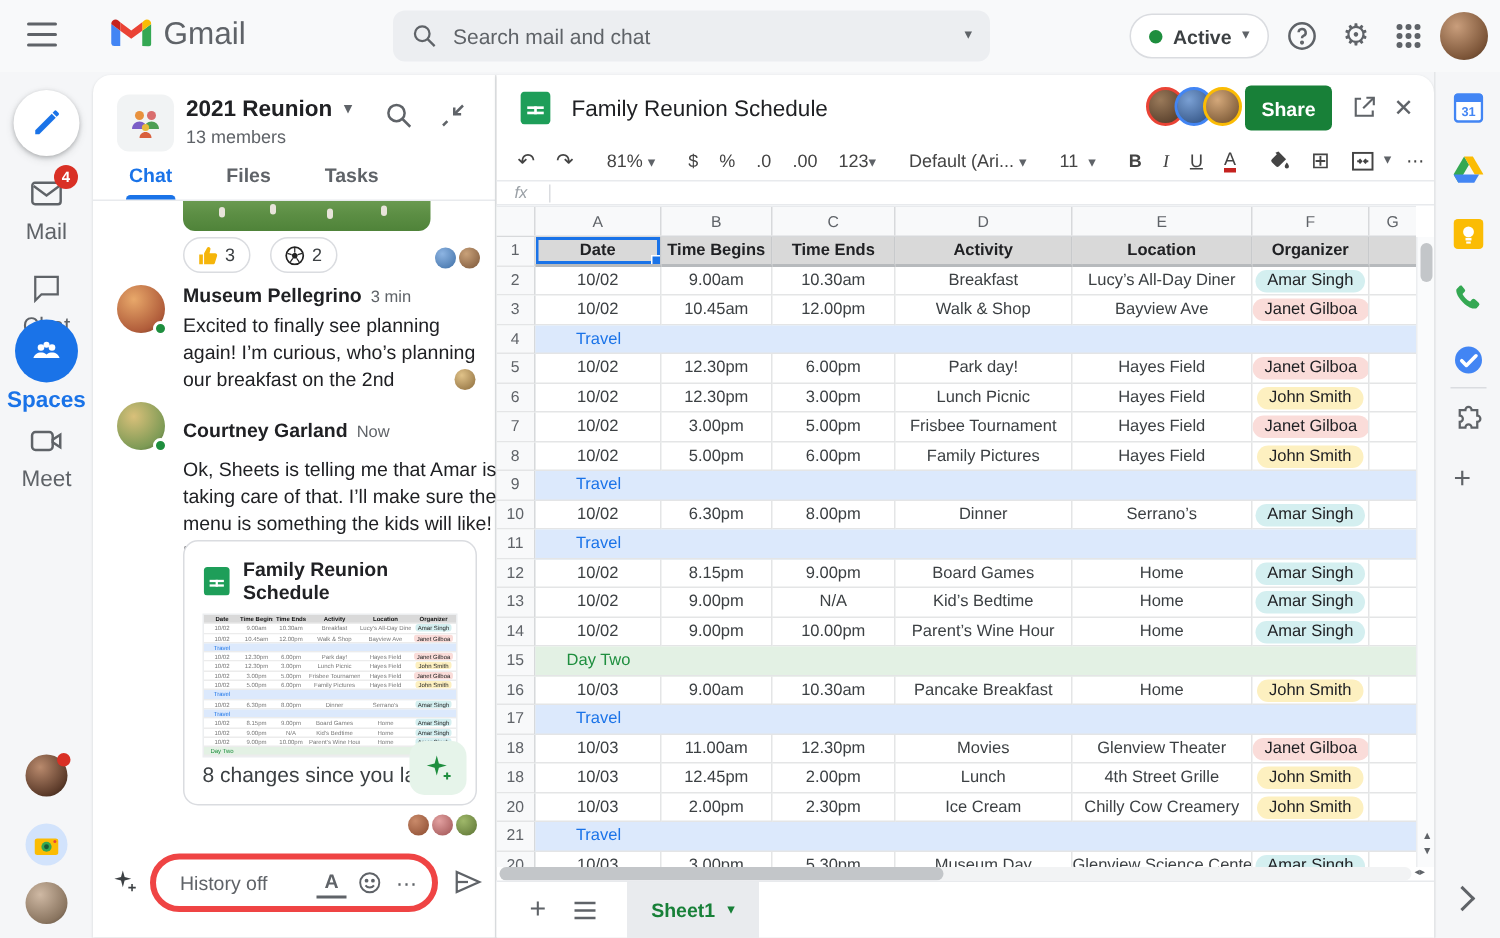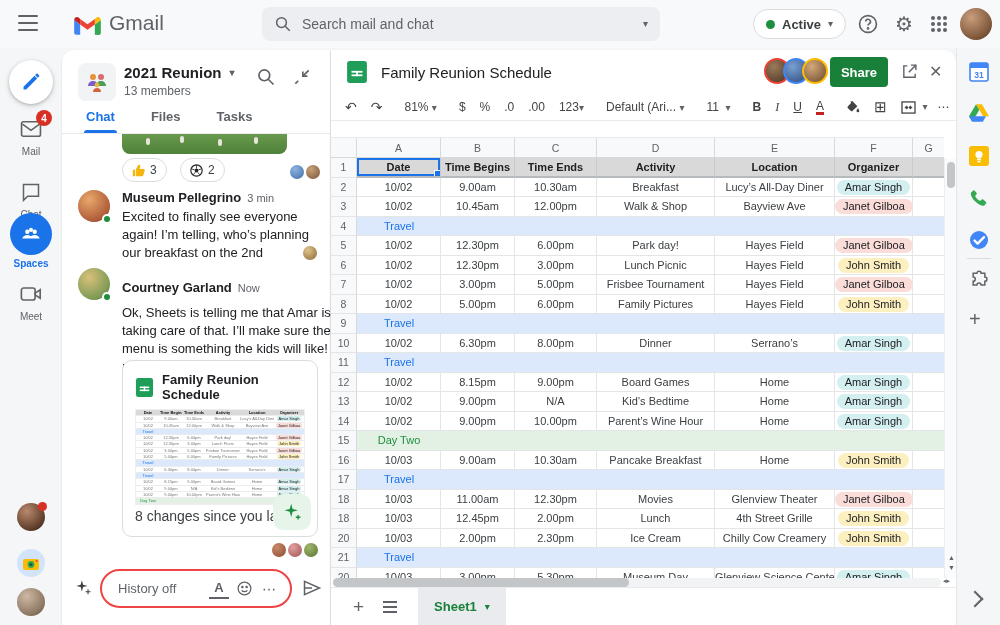--- a/index.html
+++ b/index.html
@@ -4,21 +4,21 @@
 <style>
   * { margin:0; padding:0; box-sizing:border-box; }
   html,body { width:1000px; height:625px; overflow:hidden; font-family:"Liberation Sans", sans-serif; background:#f5f6f8; color:#202124; }
   .abs { position:absolute; }
   svg { display:block; }
 
   
   #topbar { position:absolute; left:0; top:0; width:1000px; height:48px; background:#f8f9fa; }
   #hamburger { position:absolute; left:18px; top:15px; width:20px; height:16px; cursor:pointer; }
   #hamburger span { display:block; height:2px; background:#5f6368; margin-bottom:5px; border-radius:1px; }
-  #gmail-logo { position:absolute; left:74px; top:11px; display:flex; align-items:flex-end; gap:8px; }
+  #gmail-logo { position:absolute; left:74px; top:11px; display:flex; align-items:flex-start; gap:8px; }
   #gmail-logo .wordmark { font-size:21px; color:#5f6368; letter-spacing:0; }
   #searchbox { position:absolute; left:262px; top:7px; width:398px; height:34px; background:#eceef1; border-radius:8px; display:flex; align-items:center; padding:0 12px; }
   #searchbox input { border:0; outline:0; background:transparent; font-size:14px; color:#3c4043; flex:1; margin-left:10px; font-family:inherit; }
   #searchbox input::placeholder { color:#5f6368; }
   .caret { color:#5f6368; font-size:10px; line-height:1; }
   #status-chip { position:absolute; left:753px; top:9px; height:30px; border:1px solid #dadce0; background:#fff; border-radius:15px; display:flex; align-items:center; gap:7px; padding:0 12px; cursor:pointer; }
   #status-chip .dot { width:9px; height:9px; border-radius:50%; background:#1e8e3e; }
   #status-chip .lbl { font-size:13px; color:#3c4043; font-weight:700; }
   .tb-icon { position:absolute; top:13px; width:22px; height:22px; color:#5f6368; cursor:pointer; }
   #help-icon { left:857px; }
@@ -26,21 +26,21 @@
   #apps-grid { left:931px; top:16px; width:16px; height:16px; display:grid; grid-template-columns:repeat(3,4px); grid-template-rows:repeat(3,4px); gap:2px; }
   #apps-grid i { background:#5f6368; border-radius:50%; width:4px; height:4px; }
   .avatar { border-radius:50%; background:radial-gradient(circle at 35% 30%, #c99e7c, #7c5538 70%, #4a3220); }
   #top-avatar { position:absolute; left:960px; top:8px; width:32px; height:32px; cursor:pointer; }
 
   
   #leftrail { position:absolute; left:0; top:48px; width:62px; height:577px; }
   #compose-btn { position:absolute; left:9px; top:12px; width:44px; height:44px; border-radius:50%; background:#fff; box-shadow:0 1px 3px rgba(60,64,67,.3), 0 2px 6px rgba(60,64,67,.15); display:flex; align-items:center; justify-content:center; cursor:pointer; }
   .rail-item { position:absolute; left:0; width:62px; text-align:center; cursor:pointer; }
   .rail-item .ric { width:26px; height:26px; margin:0 auto; display:flex; align-items:center; justify-content:center; position:relative; }
-  .rail-item .rlbl { font-size:10px; color:#5f6368; margin-top:4px; }
+  .rail-item .rlbl { font-size:15px; color:#5f6368; margin-top:4px; }
   .rail-item.active .circ { width:42px; height:42px; background:#1a73e8; border-radius:50%; display:flex; align-items:center; justify-content:center; margin:0 auto; }
   .rail-item.active .rlbl { color:#1a73e8; font-weight:700; margin-top:3px; }
   .badge { position:absolute; top:-6px; right:-8px; min-width:16px; height:16px; background:#d93025; color:#fff; font-size:10px; font-weight:700; border-radius:8px; display:flex; align-items:center; justify-content:center; padding:0 4px; }
   .rail-avatar { position:absolute; left:17px; width:28px; height:28px; border-radius:50%; cursor:pointer; }
   .rail-avatar .notif { position:absolute; top:-1px; right:-2px; width:9px; height:9px; background:#d93025; border-radius:50%; }
 
   
   #chat-panel { position:absolute; left:62px; top:50px; width:269px; height:575px; background:#fff; border-radius:12px 0 0 0; box-shadow:0 1px 2px rgba(60,64,67,.18); border-right:1px solid #e4e6e8; }
   #sheet-panel { position:absolute; left:331px; top:50px; width:625px; height:575px; background:#fff; border-radius:0 12px 0 0; box-shadow:0 1px 2px rgba(60,64,67,.18); }
 
@@ -71,21 +71,21 @@
   #thumb { margin:0 0 0 12px; width:170px; border:1px solid #eceef0; }
   .trow { display:flex; height:6.3px; border-bottom:.5px solid #ececec; background:#fff; }
   .trow div { font-size:4px; line-height:6.3px; color:#777; text-align:center; overflow:hidden; white-space:nowrap; }
   .trow.header { background:#d9d9d9; } .trow.header div { color:#111; font-weight:700; }
   .trow.travel { background:#dce9fc; } .trow.travel .blab { color:#1a73e8; }
   .trow.daytwo { background:#e3f1e4; } .trow.daytwo .blab { color:#1e8e3e; }
   .tpill { border-radius:2px; padding:0 2px; font-size:4px; color:#222; }
   #card-footer { position:absolute; left:12px; bottom:12px; font-size:14px; color:#3c4043; }
   #sparkle-badge { position:absolute; right:6px; bottom:6px; width:38px; height:36px; background:#e6f4ea; border-radius:10px; display:flex; align-items:center; justify-content:center; }
   #compose-row { position:absolute; left:0; bottom:16px; width:100%; height:40px; }
-  #compose-pill { position:absolute; left:38px; top:0; width:192px; height:39px; border:2px solid #ef4444; border-radius:20px; display:flex; align-items:center; padding:0 10px 0 16px; }
+  #compose-pill { position:absolute; left:38px; top:0; width:192px; height:39px; border:4px solid #ef4444; border-radius:20px; display:flex; align-items:center; padding:0 10px 0 16px; }
   #compose-pill input { border:0; outline:0; width:86px; font-size:13px; font-family:inherit; color:#3c4043; }
   #compose-pill input::placeholder { color:#5f6368; }
   .pill-ic { width:20px; height:20px; color:#5f6368; margin-left:5px; cursor:pointer; flex:none; display:flex; align-items:center; justify-content:center; font-size:14px; }
   .fmt-a { font-size:13px; font-weight:700; border-bottom:2px solid #5f6368; line-height:14px; }
 
   
   #sheet-header { position:absolute; left:0; top:0; width:100%; height:44px; display:flex; align-items:center; }
   #sheet-title { font-size:15px; font-weight:500; color:#202124; margin-left:13px; }
   .collab { width:26px; height:26px; border-radius:50%; border:2px solid; position:absolute; top:8px; }
   #share-btn { position:absolute; left:499px; top:7px; width:58px; height:30px; background:#188038; color:#fff; border:0; border-radius:4px; font-size:13px; font-weight:700; font-family:inherit; cursor:pointer; }
@@ -315,21 +315,21 @@
     <span>2</span>
   </div>
   <div class="mini-av" style="left:228px; top:115px; background:radial-gradient(circle at 35% 30%, #8db4e2, #3d6ea5);"></div>
   <div class="mini-av" style="left:244px; top:115px; background:radial-gradient(circle at 35% 30%, #c9a179, #7a5538);"></div>
 
   <div class="msg-avatar" style="left:16px; top:140px; background:radial-gradient(circle at 35% 30%, #e8a86a, #b05c3a 70%, #5e2f1c);">
     <span class="presence"></span>
   </div>
   <div class="abs" style="left:60px; top:138px; width:208px;">
     <div><span class="msg-name">Museum Pellegrino</span><span class="msg-time">3 min</span></div>
-    <div class="msg-body" style="width:205px;">Excited to finally see everyone again! I’m telling, who’s planning our breakfast on the 2nd</div>
+    <div class="msg-body" style="width:205px;">Excited to finally see planning again! I’m curious, who’s planning our breakfast on the 2nd</div>
   </div>
   <div class="mini-av" style="left:241px; top:196px; background:radial-gradient(circle at 35% 30%, #e0c289, #8a6a3a);"></div>
 
   <div class="msg-avatar" style="left:16px; top:218px; background:radial-gradient(circle at 35% 30%, #d9c07a, #7d9a55 70%, #44592c);">
     <span class="presence"></span>
   </div>
   <div class="abs" style="left:60px; top:228px; width:212px;">
     <div><span class="msg-name">Courtney Garland</span><span class="msg-time">Now</span></div>
     <div class="msg-body" style="margin-top:8px; width:212px;">Ok, Sheets is telling me that Amar is taking care of that. I’ll make sure the menu is something the kids will like!</div>
     <div class="msg-body">Let’s have a look!</div>
@@ -546,20 +546,24 @@
     <span class="tb">
       <svg width="15" height="13" viewBox="0 0 16 14" fill="none" stroke="#444" stroke-width="1.4">
           <rect x="1" y="1" width="14" height="12"></rect>
           <path d="M4 7h3m-1.4-1.6L7 7 5.6 8.6M12 7H9m1.4-1.6L9 7l1.4 1.6"></path>
         </svg>
     </span>
     <span class="caret">▾</span>
     <span class="tb" style="margin-left:10px;">⋯</span>
   </div>
 
+  <div id="fx-row">
+    <span id="fx-label">fx</span>
+    <span class="vsep"></span>
+  </div>
 
   <div id="grid">
     <div id="colheads">
       <div class="corner"></div>
       <div style="width:84px">A</div>
       <div style="width:74px">B</div>
       <div style="width:82px">C</div>
       <div style="width:118px">D</div>
       <div style="width:120px">E</div>
       <div style="width:78px">F</div>

